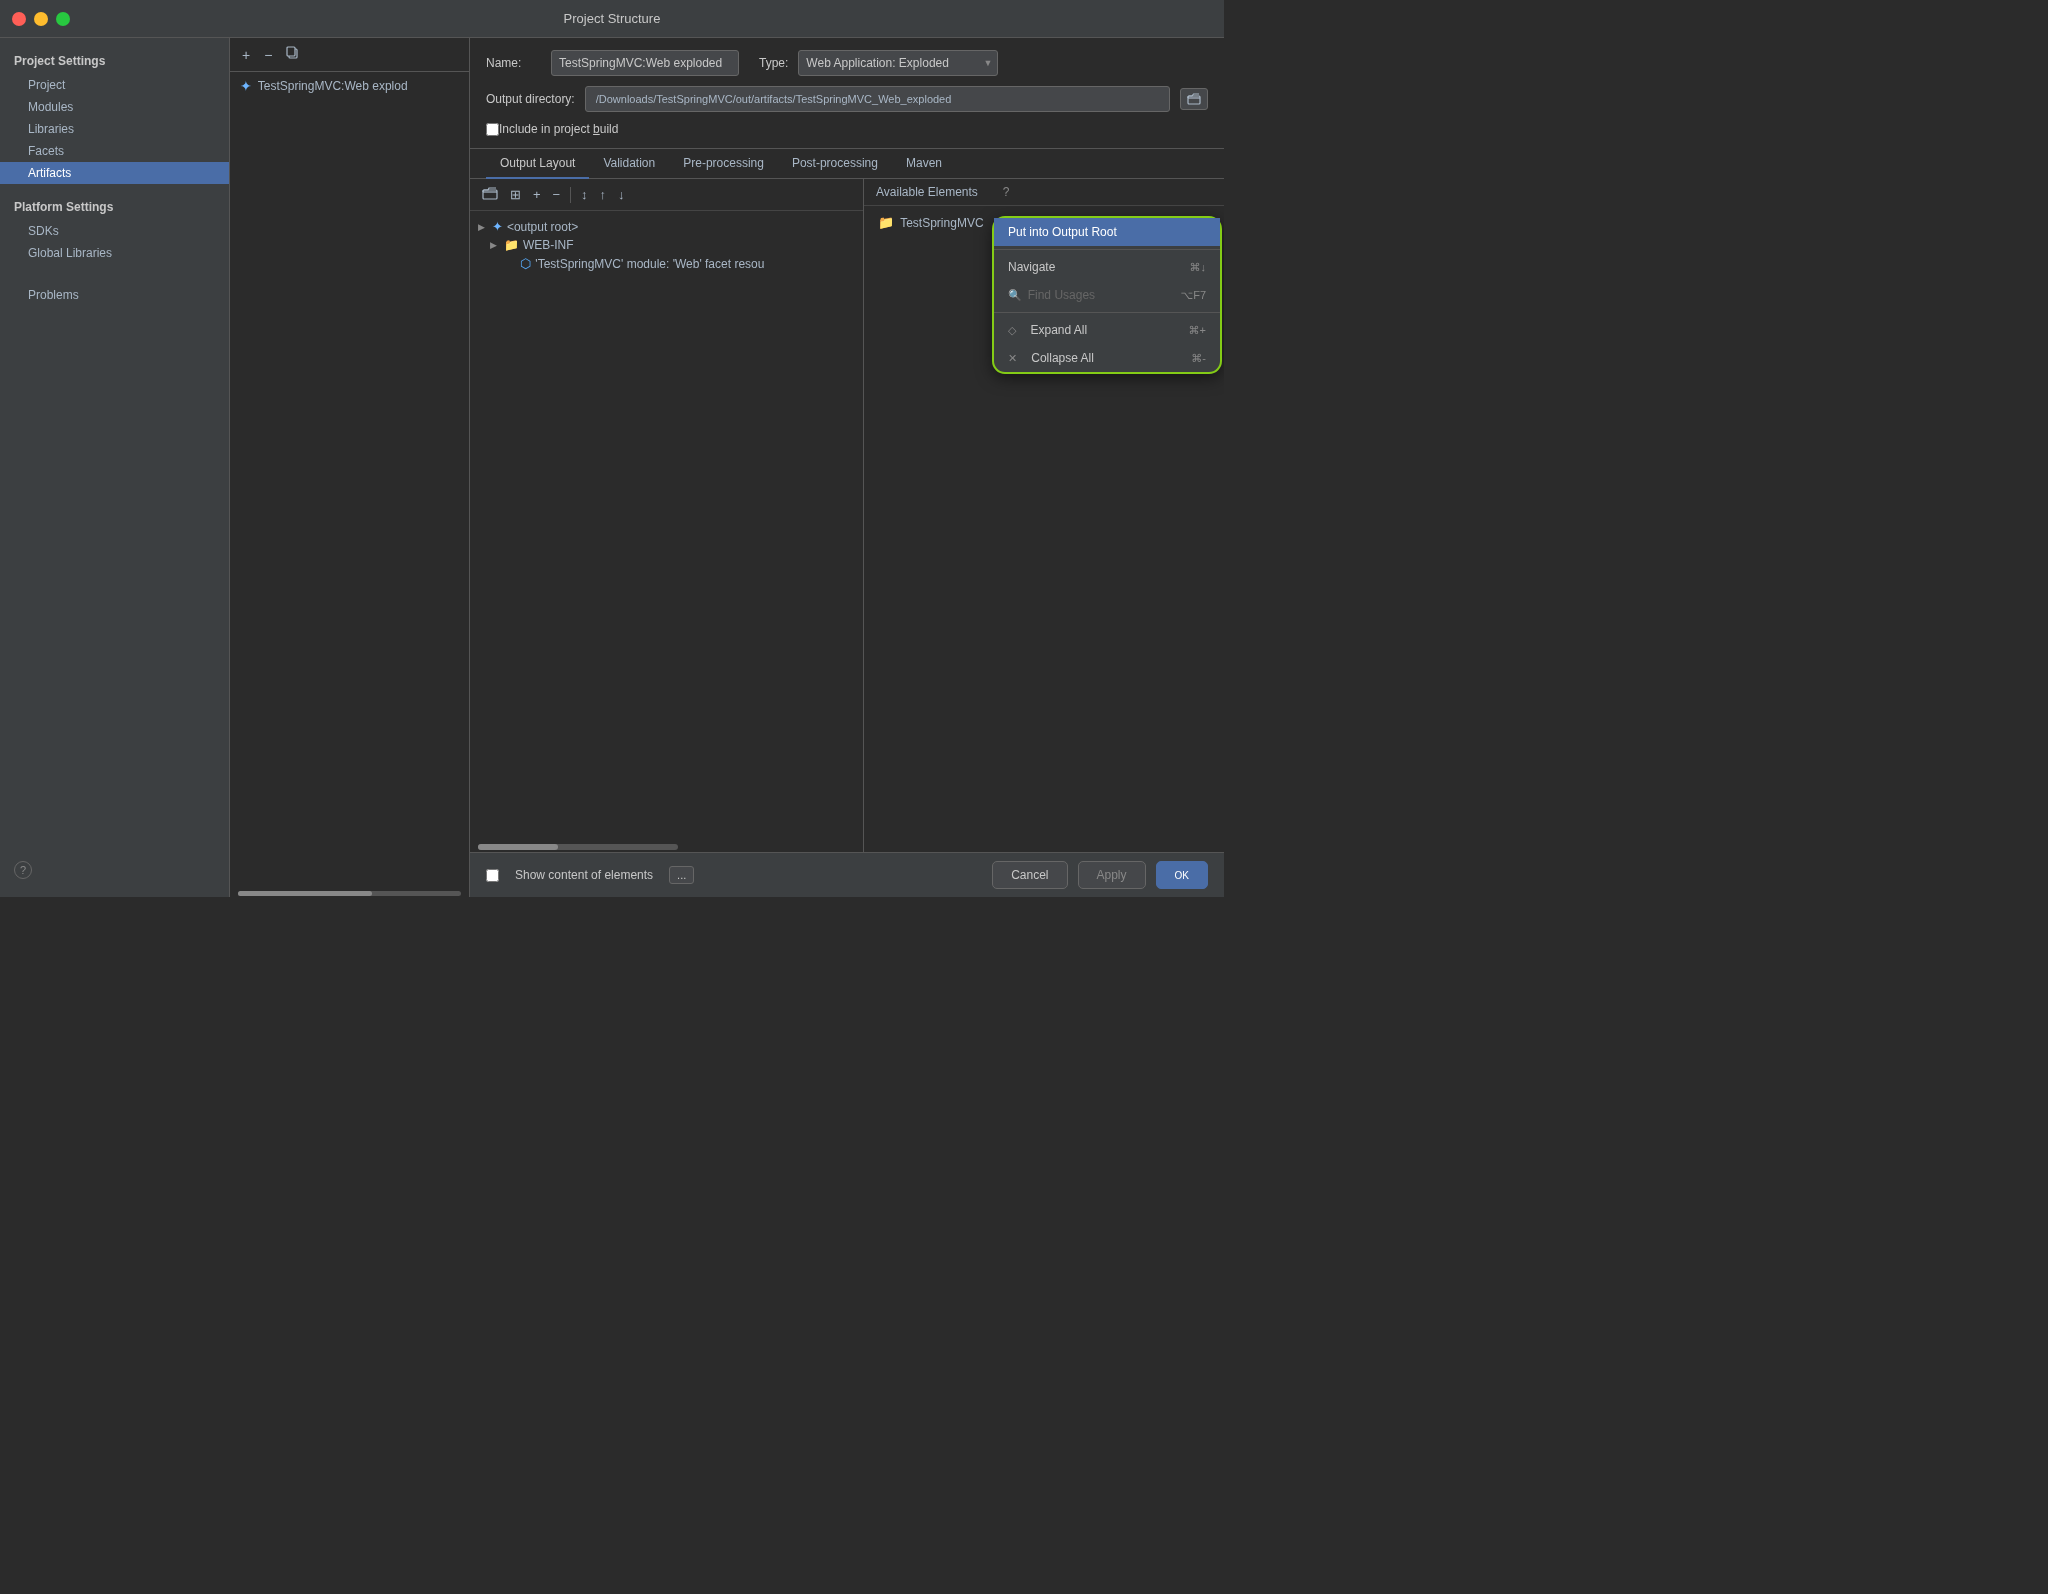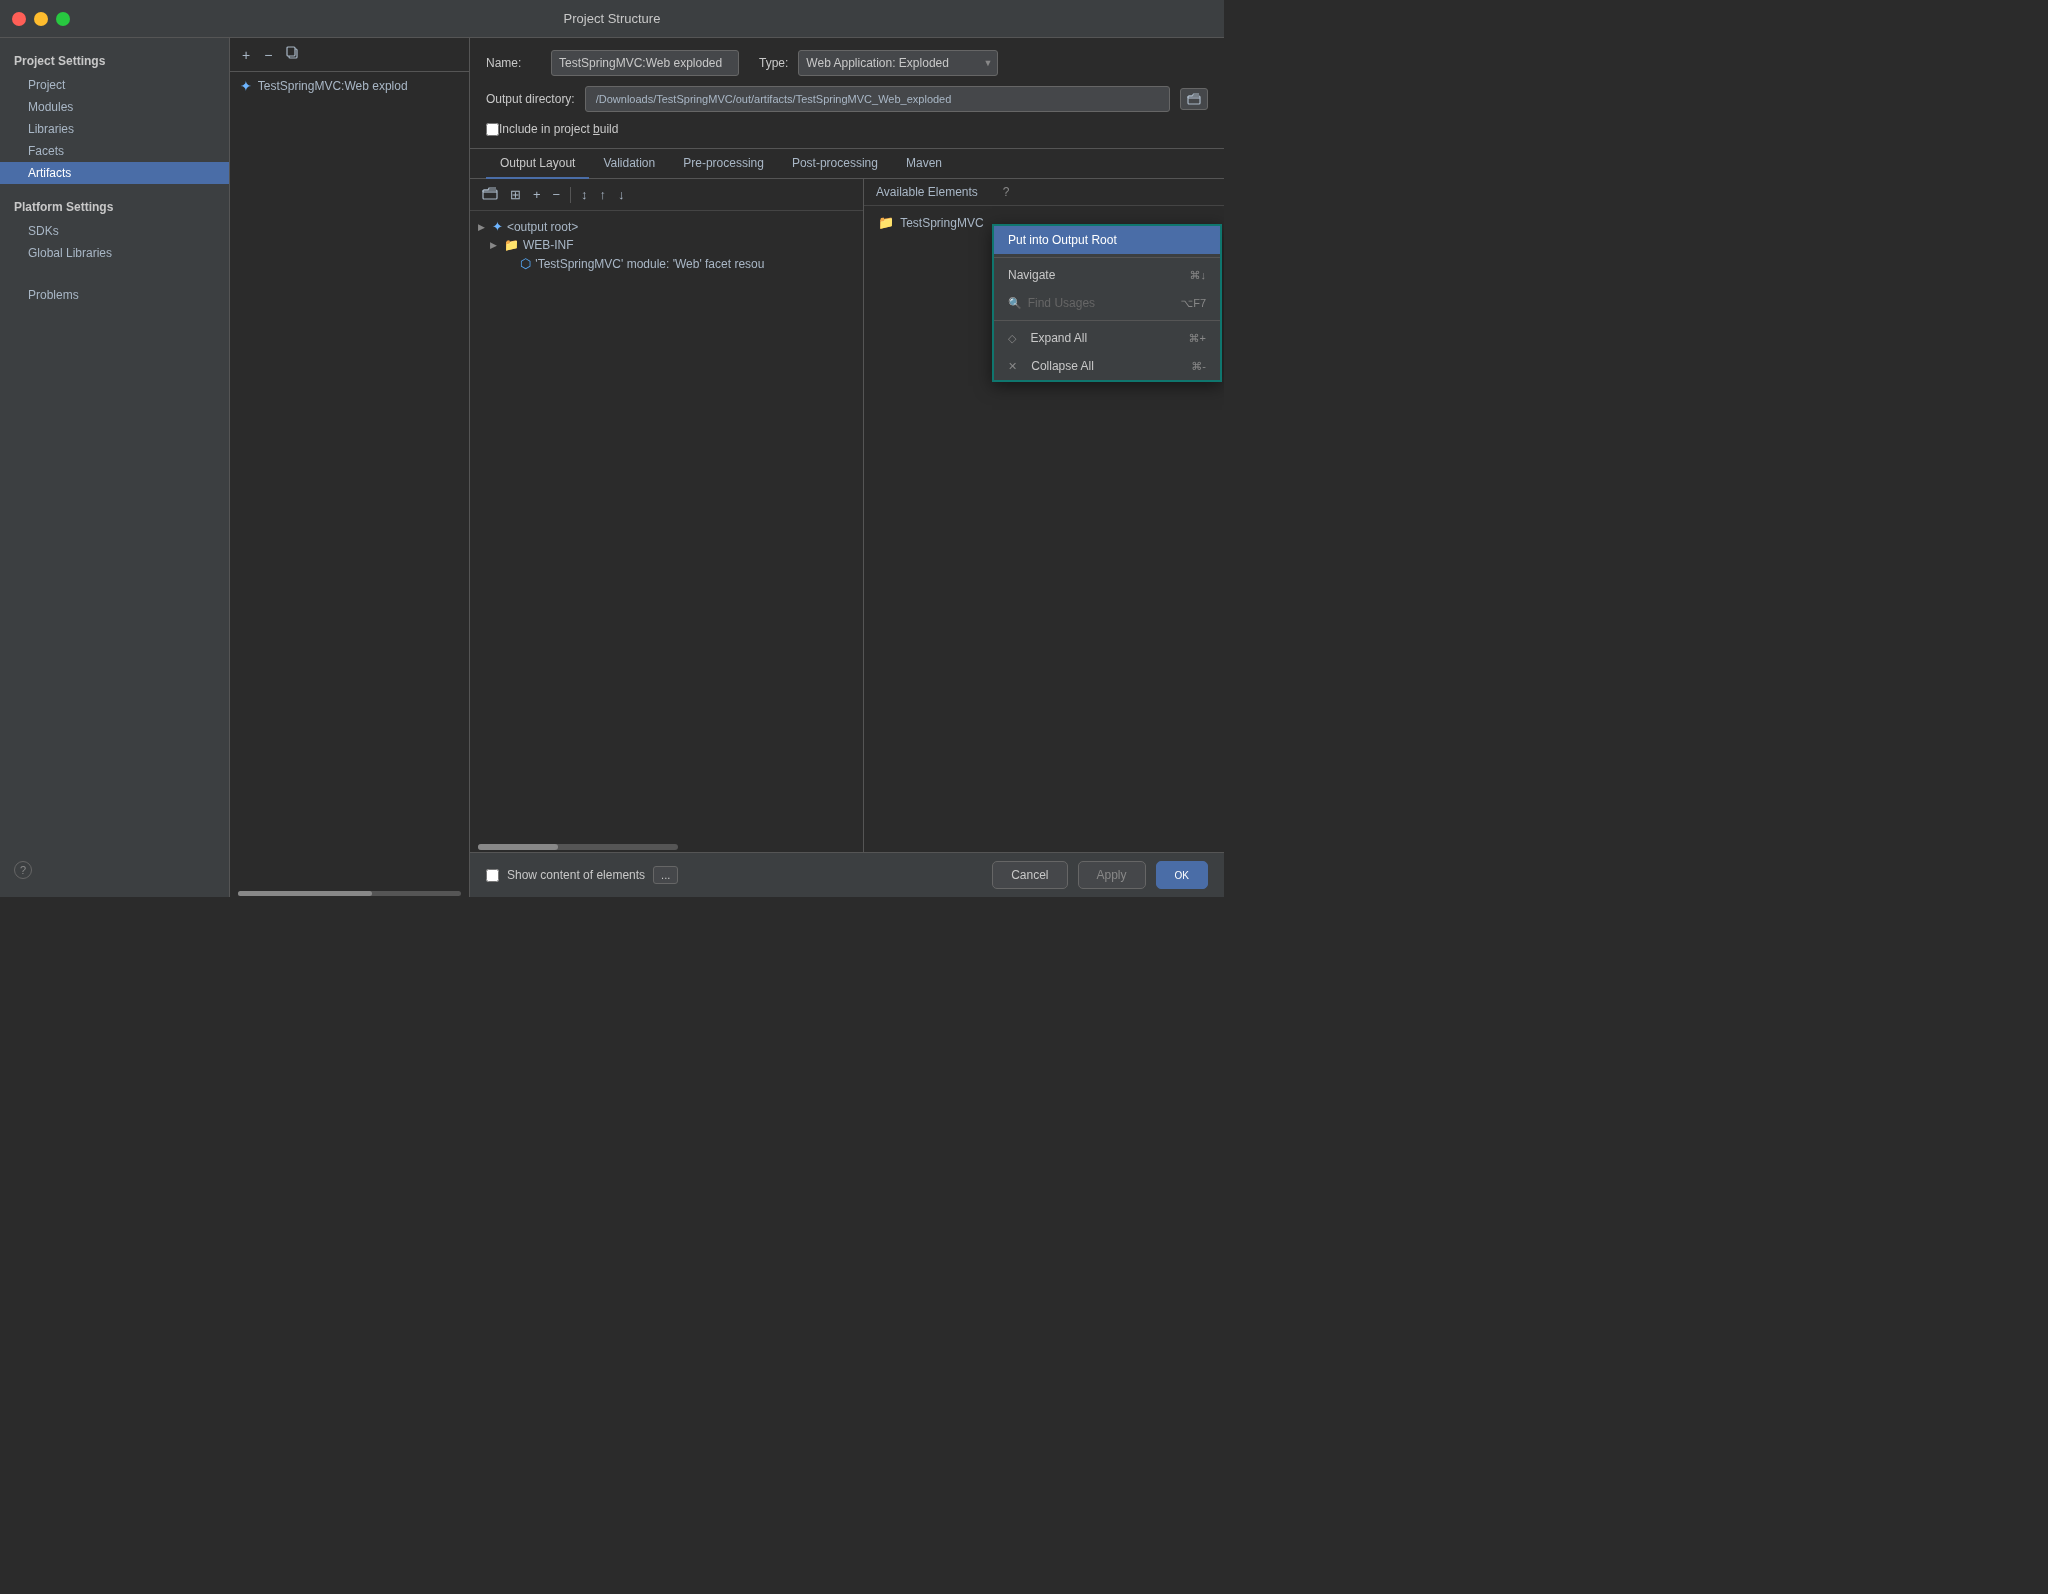--- a/index.html
+++ b/index.html
@@ -357,24 +357,24 @@
       font-size: 12px;
       color: #a9b7c6;
       cursor: pointer;
       border-radius: 3px;
     }
 
     
     .context-menu {
       position: absolute;
       right: 2px;
-      top: 18px;
+      top: 10px;
       background: #3c3f41;
-      border: 2px solid #0f766e;
-      border-radius: 0;
+      border: 2px solid #84cc16;
+      border-radius: 13px;
       min-width: 230px;
       z-index: 100;
       box-shadow: 0 4px 16px rgba(0,0,0,0.5);
     }
     .context-menu-item {
       padding: 7px 14px;
       font-size: 12px;
       color: #c8c8c8;
       cursor: pointer;
       display: flex;
@@ -406,21 +406,21 @@
       background: #3c3f41;
       border-top: 1px solid #555;
       display: flex;
       align-items: center;
       padding: 8px 16px;
       justify-content: space-between;
     }
     .show-content-row {
       display: flex;
       align-items: center;
-      gap: 8px;
+      gap: 16px;
     }
     .dots-btn {
       background: #45474a;
       border: 1px solid #666;
       border-radius: 3px;
       color: #c8c8c8;
       font-size: 11px;
       padding: 2px 7px;
       cursor: pointer;
     }

